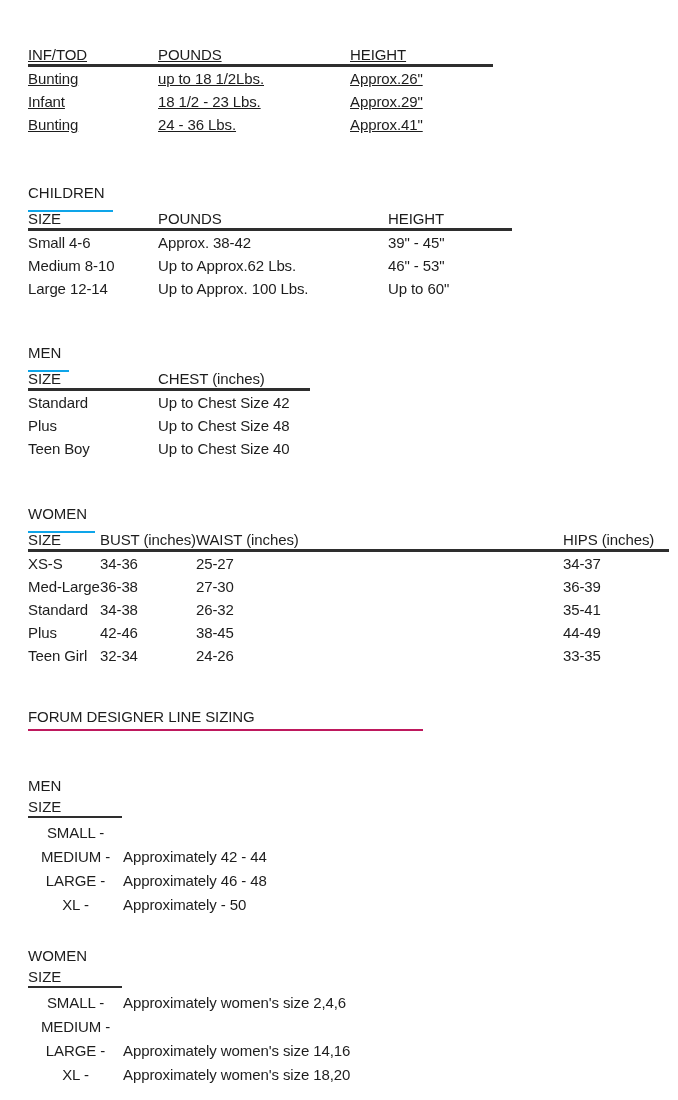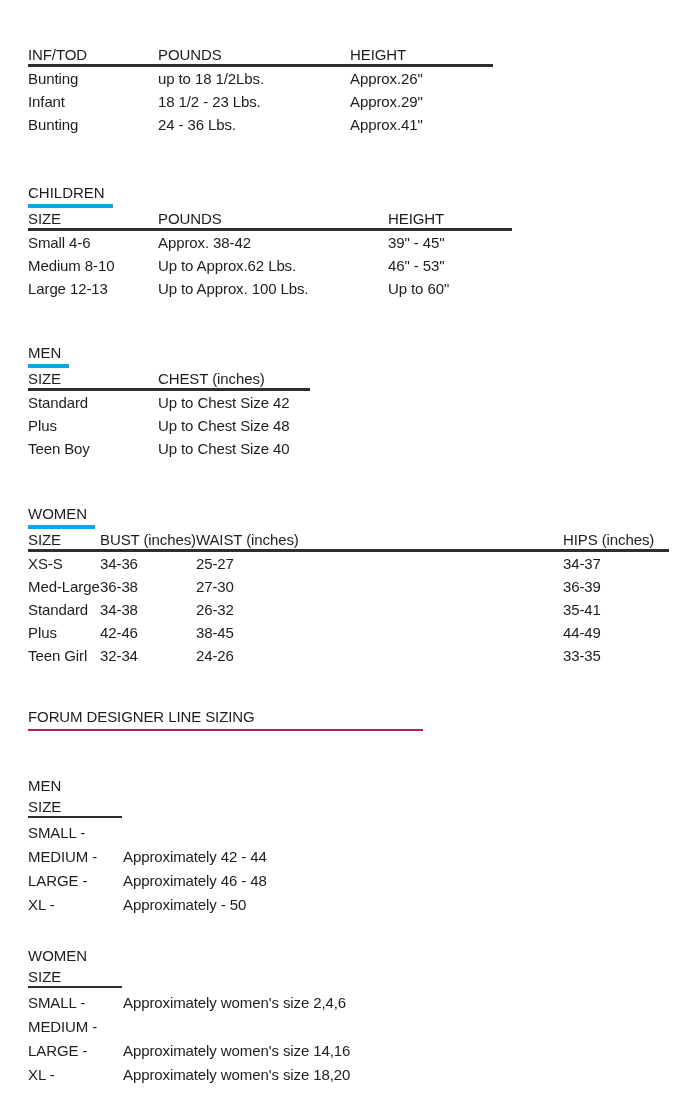--- a/index.html
+++ b/index.html
@@ -3,43 +3,43 @@
 <meta charset="utf-8">
 <style>
   html,body{margin:0;padding:0;}
   body{
     width:678px;height:1100px;background:#ffffff;
     font-family:"Liberation Sans", sans-serif;
     color:#1d1d1d;font-size:15px;
   }
   .page{position:relative;width:678px;height:1100px;background:#ffffff;filter:blur(0.3px);}
   .sec{position:absolute;left:28px;}
-  .sec-inftod{top:44px;}
+  .sec-inftod{top:44px;text-decoration:underline;}
   .sec-children{top:184px;}
   .sec-men{top:344px;}
   .sec-women{top:505px;}
   .sec-forum-title{top:708px;}
   .sec-fmen{top:775px;}
   .sec-fwomen{top:945px;}
 
   table{border-collapse:collapse;table-layout:fixed;}
   td{padding:0;height:23px;white-space:nowrap;overflow:visible;vertical-align:middle;letter-spacing:-0.1px;}
   tr.hdr td{border-bottom:3px solid #2e2e2e;height:20px;}
   .c{text-align:left}
   .l{text-align:left}
 
   .title-wrap{height:24px;}
-  .title{display:inline-block;border-bottom:4px solid #0ea5e9;padding:0 8px 2px 0;line-height:18px;}
+  .title{display:inline-block;border-bottom:2px solid #0ea5e9;padding:0 8px 8px 0;line-height:18px;}
 
   .forum-title{display:inline-block;width:395px;border-bottom:2px solid #be185d;padding-bottom:3px;line-height:18px;letter-spacing:-0.1px;}
 
   .f-head{height:22px;line-height:22px;}
   .f-size-wrap{height:24px;}
   .f-size{display:inline-block;width:94px;border-bottom:2px solid #2e2e2e;line-height:19px;}
-  .f-row{display:flex;height:24px;line-height:24px;letter-spacing:-0.1px;}
+  .f-row{display:flex;height:24px;line-height:24px;letter-spacing:-0.1px;text-align:center;}
   .f-label{width:95px;flex:0 0 95px;}
 </style>
 </head>
 <body>
 
 <div class="page">
 
   <div class="sec sec-inftod">
     <table class="t">
       <colgroup>
@@ -101,21 +101,21 @@
         <td></td>
         <td class="c">39" - 45"</td>
       </tr>
       <tr>
         <td class="l">Medium  8-10</td>
         <td class="c">Up to Approx.62 Lbs.</td>
         <td></td>
         <td class="c">46" - 53"</td>
       </tr>
       <tr>
-        <td class="l">Large  12-13</td>
+        <td class="l">Large  12-14</td>
         <td class="c">Up to Approx. 100 Lbs.</td>
         <td></td>
         <td class="c">Up to 60"</td>
       </tr>
     </tbody>
       </table>
   </div>
 
   <div class="sec sec-men">
     <div class="title-wrap">

